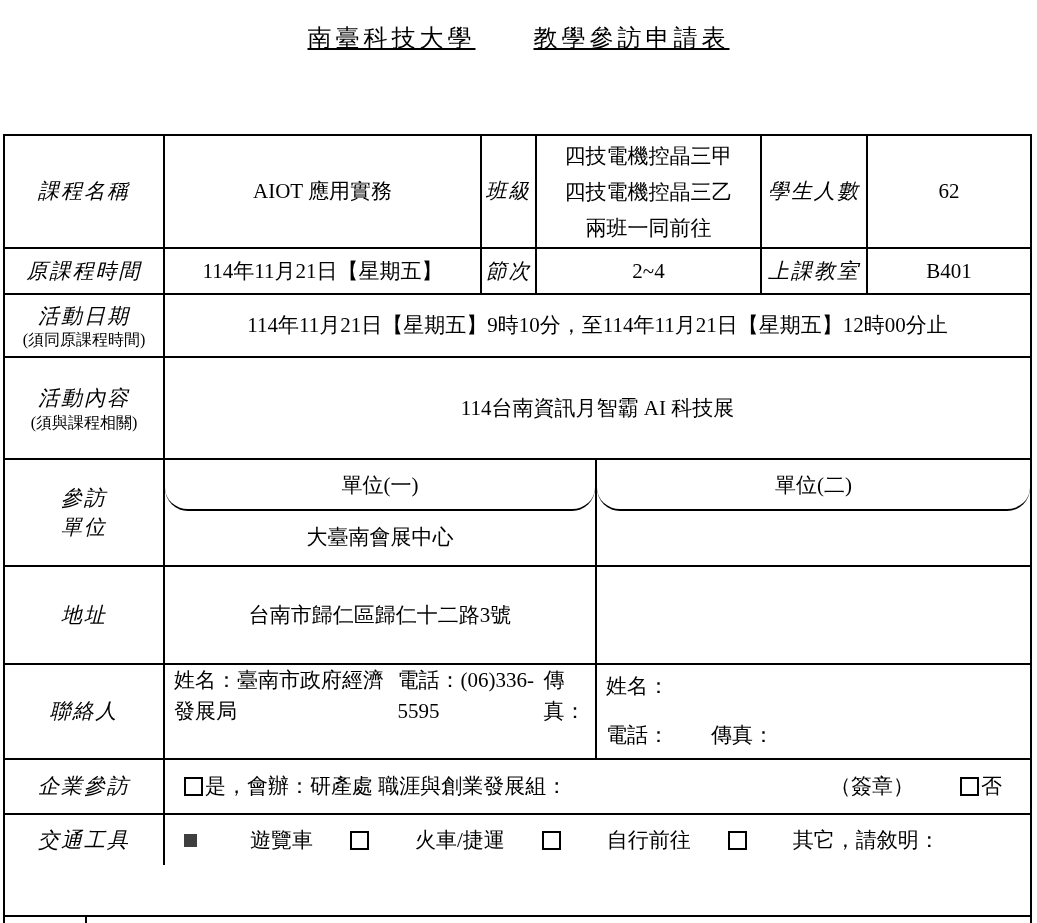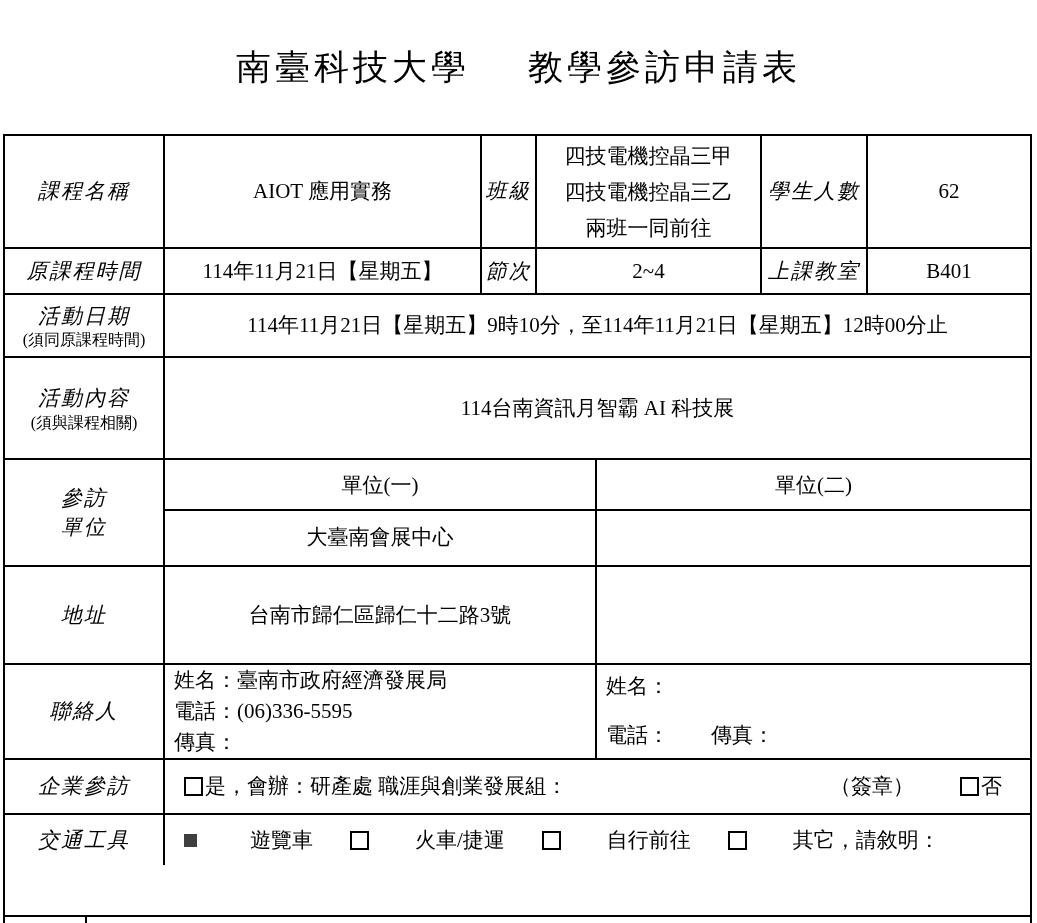--- a/index.html
+++ b/index.html
@@ -2,22 +2,22 @@
 <html><head>
 <meta charset="utf-8">
 <style>
   html,body { margin:0; padding:0; background:#fff; }
   .page {
     position:relative; width:1037px; height:923px; background:#ffffff;
     font-family:"Liberation Serif","DejaVu Serif",serif; color:#000;
     overflow:hidden;
   }
   .title {
-    position:absolute; top:44px; left:0; width:100%;
-    text-align:center; font-size:35px; letter-spacing:4px; white-space:nowrap;
+    position:absolute; top:22px; left:0; width:100%;
+    text-align:center; font-size:24px; letter-spacing:4px; white-space:nowrap;text-decoration:underline;
   }
   .title-gap { display:inline-block; width:58px; }
   .apply-date {
     position:absolute; top:106px; right:6px; font-size:19px; letter-spacing:1px;
   }
   .tbl {
     position:absolute; left:3px; top:134px; width:1029px; height:783px;
     border:2px solid #000; box-sizing:border-box; font-size:21px; line-height:1.35;
   }
   .row { display:flex; border-bottom:2px solid #000; box-sizing:border-box; }
@@ -26,26 +26,26 @@
     box-sizing:border-box; border-right:2px solid #000;
     display:flex; align-items:center; justify-content:center;
     text-align:center; overflow:hidden;
   }
   .c.endc { border-right:none; }
   .lab { letter-spacing:2px;font-style:italic; }
   .stack { flex-direction:column; }
   .note { font-size:16px; letter-spacing:0; line-height:1.2; }
   .pre { white-space:pre-line; }
   .classlines { line-height:36px; }
-  .contact1 { flex-direction:column; align-items:flex-start; justify-content:center;
+  .contact1 { flex-direction:row; align-items:flex-start; justify-content:center;
               text-align:left; padding-left:9px; line-height:31px; }
   .contact2 { flex-direction:column; align-items:flex-start; justify-content:space-between;
               text-align:left; padding:7px 0 9px 9px;border-radius:30px; }
   .subcol { flex-direction:column; align-items:stretch; padding:0; }
-  .subrow { display:flex; align-items:center; justify-content:center; box-sizing:border-box; }
+  .subrow { display:flex; align-items:center; justify-content:center; box-sizing:border-box;border-radius:23px; }
   .subdiv { border-bottom:2px solid #000; }
   .cb {
     display:inline-block; width:19px; height:19px; border:2px solid #000;
     box-sizing:border-box; margin-right:2px; flex:0 0 auto;
   }
   .cb-filled {
     display:inline-block; width:13px; height:13px; background:#3f3f3f;
     margin-right:9px; flex:0 0 auto;
   }
   .opt { display:inline-flex; align-items:center; white-space:nowrap;padding-left:10px; }

